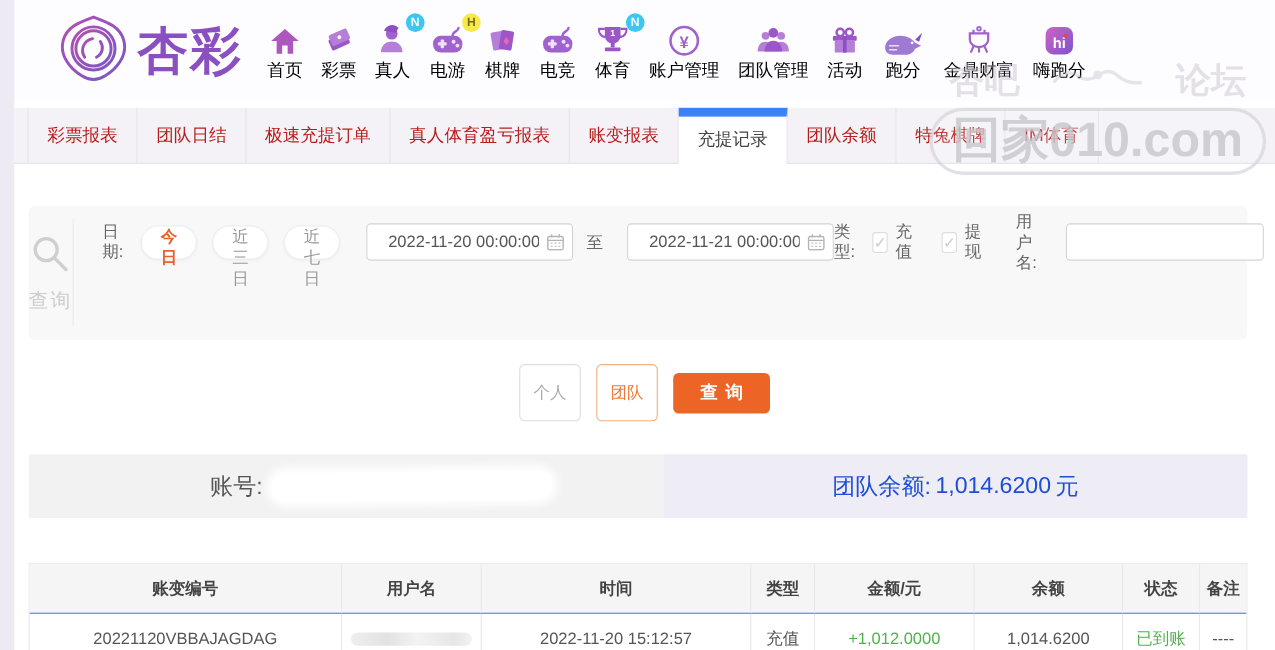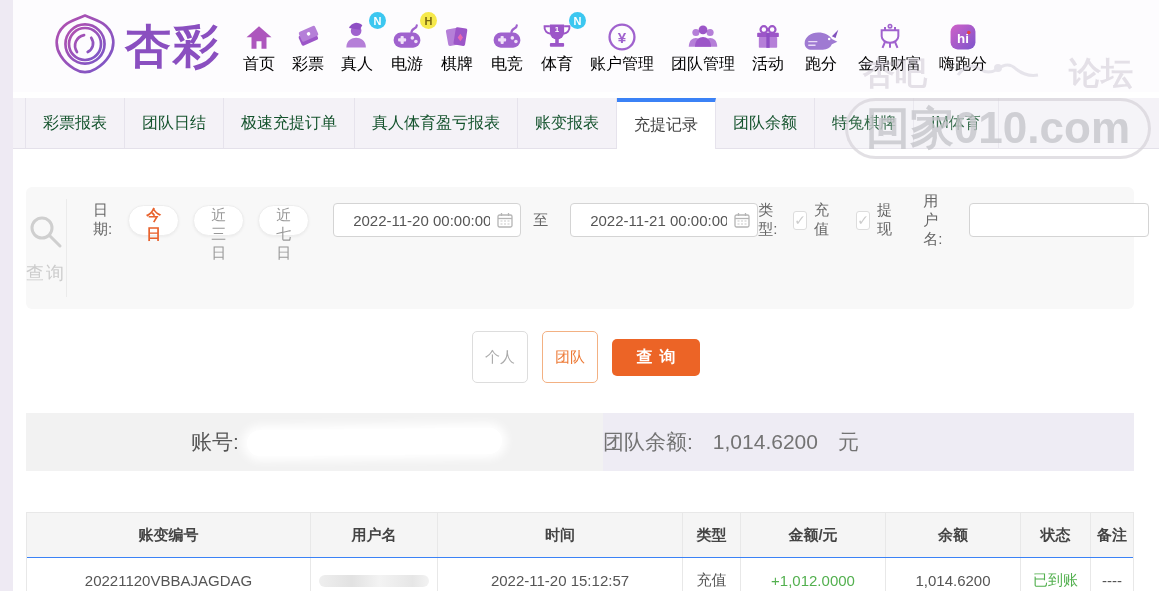--- a/index.html
+++ b/index.html
@@ -18,24 +18,24 @@
   .nav-icon { position:relative; height:36px; display:flex; align-items:flex-end; justify-content:center; }
   .nav-label { font-size:16px; color:#000000; white-space:nowrap; }
   .badge { position:absolute; top:-5px; right:-13px; width:17px; height:17px; border-radius:50%;
            font-size:11px; font-weight:bold; display:flex; align-items:center; justify-content:center; }
   .badge-n { background:#3cc7f0; color:#fff; }
   .badge-h { background:#f6e94b; color:#7a6a13; }
 
   
   .tabbar { margin-top:6px; background:#f4f2f7; display:flex; height:51px; padding-left:12px; position:relative; }
   .tabbar::after { content:""; position:absolute; left:-13px; right:0; bottom:0; height:1px; background:#e4e1ea; }
-  .tab { padding:0 17px; display:flex; align-items:center; font-size:16px; color:#14532d;
+  .tab { padding:0 17px; display:flex; align-items:center; font-size:16px; color:#b91c1c;
          border-right:1px solid #e6e3ec; cursor:pointer; }
   .tab:first-child { border-left:1px solid #e6e3ec; }
-  .tab.active { position:relative; z-index:1; background:#fff; border-top:4px solid #3b82f6; color:#444; }
+  .tab.active { position:relative; z-index:1; background:#fff; border-top:8px solid #3b82f6; color:#444; }
 
   
   .filter-panel { margin:38px 25px 0 13px; background:#f8f8f8; border-radius:6px; display:flex; height:122px; padding:12px 0; }
   .filter-left { width:96px; display:flex; flex-direction:column; align-items:center; justify-content:center;
                  gap:5px; color:#ccc; border-right:1px solid #ebebeb; }
   .filter-left .q-label { font-size:18px; letter-spacing:2px; color:#ccc; }
   .filter-right { flex:1; padding:0 26px; display:flex; justify-content:space-between; }
   .filter-row { display:flex; align-items:center; height:42px; font-size:15px; color:#666; }
   .dashed { border-top:1px dashed #ddd; }
   .flabel { margin-right:16px; }
@@ -61,22 +61,22 @@
   .btn-team { min-width:56px; border:1px solid #f3b183; background:#fff; color:#ed7a36; }
   .btn-search { min-width:88px; height:37px; background:#ec6426; color:#fff; border:none; font-size:16px;
                 font-weight:bold; letter-spacing:7px; padding-left:14px; padding-right:7px; }
 
   
   .account-band { display:flex; margin:30px 25px 0 13px; height:58px; }
   .acc-left { flex:0 0 577px; background:#f2f2f2; display:flex; align-items:center; padding-left:165px;
               font-size:21px; color:#555; }
   .redact { width:255px; height:26px; background:#fff; border-radius:13px;
             box-shadow:0 0 8px 5px rgba(255,255,255,.95); transform:rotate(-.6deg); margin-left:8px; }
-  .acc-right { flex:1; background:#eeecf4; display:flex; align-items:center; justify-content:flex-start;
-               font-size:21px; color:#737373; gap:20px; }
+  .acc-right { flex:1; background:#eeecf4; display:flex; align-items:center; justify-content:center;
+               font-size:21px; color:#1d4ed8; gap:4px; }
 
   
   .table { margin:41px 25px 0 13px; border:1px solid #e8e8e8; font-size:15px; }
   .tr { display:grid; grid-template-columns:284px 127px 245px 58px 145px 135px 70px 1fr; }
   .cell { height:44px; display:flex; align-items:center; justify-content:center; border-right:1px solid #e8e8e8; }
   .cell:last-child { border-right:none; }
   .th-row { background:#f5f5f5; font-weight:bold; color:#444; }
   .td-row { color:#555; border-top:1px solid #3b82f6; }
   .td-row .cell { height:45px; }
   .amount, .status { color:#53b04f; }

